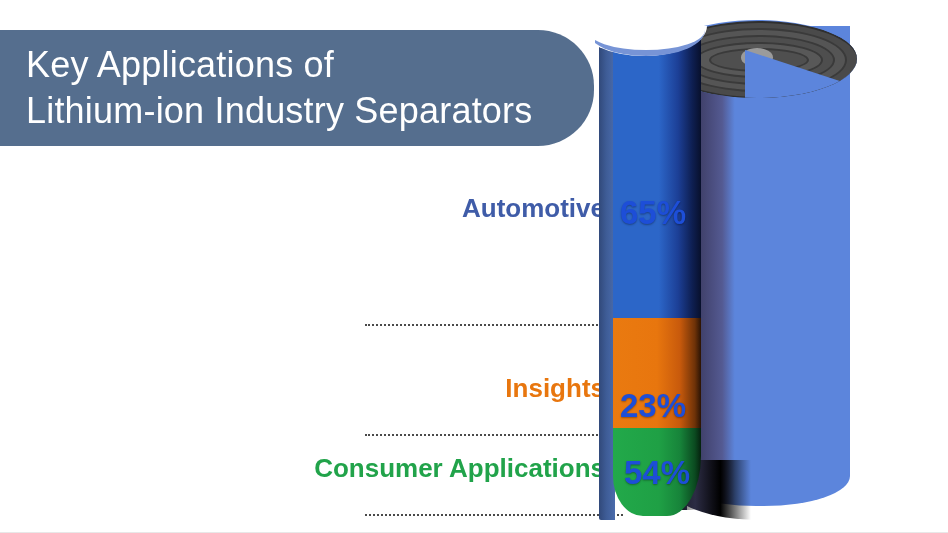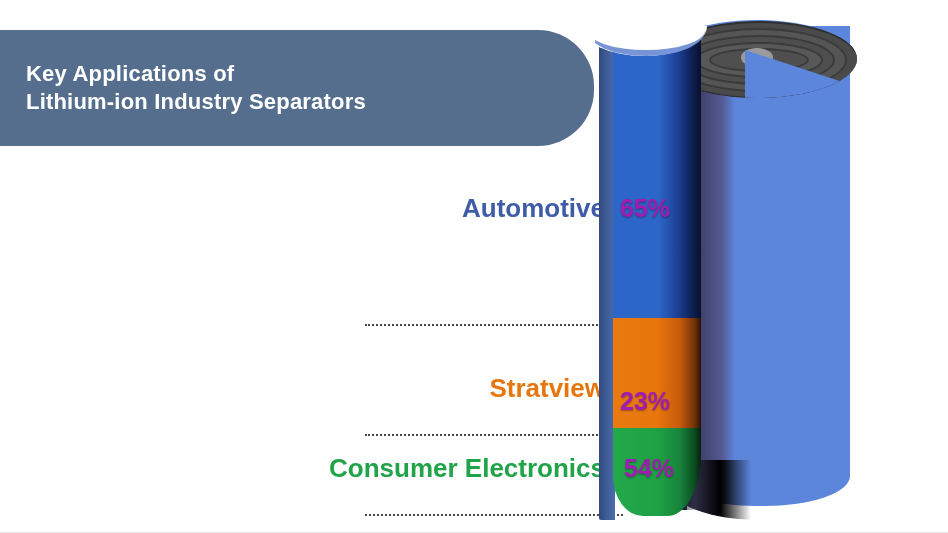--- a/index.html
+++ b/index.html
@@ -18,22 +18,22 @@
     position:absolute;left:0;top:30px;
     width:594px;height:116px;
     background:#556E8E;
     border-radius:0 56px 56px 0;
     box-sizing:border-box;
     padding:18px 40px 18px 26px;
     display:flex;flex-direction:column;justify-content:center;
   }
   .title-line{
     color:#ffffff;
-    font-size:22px;
-    font-weight:bold;
+    font-size:36px;
+    font-weight:normal;
     letter-spacing:0.2px;
     line-height:1.29;
     white-space:nowrap;
   }
 
   
   .logo{
     position:absolute;right:8px;top:6px;
     width:96px;height:46px;
     text-align:center;
@@ -183,21 +183,21 @@
   
   .fold{
     position:absolute;left:62px;top:22px;
     width:30px;height:480px;
     background:linear-gradient(90deg,#2b2b3d 0%,#16161f 35%,#0a0a10 70%,#242439 100%);
   }
 
   
   .pct{
     position:absolute;
-    color:#a21caf;font-size:25px;font-weight:bold;
+    color:#1d4ed8;font-size:33px;font-weight:bold;
     white-space:nowrap;line-height:1;
     text-shadow:0 1px 2px rgba(0,0,0,.35);
   }
   .pct.p1{left:620px;top:196px;}
   .pct.p2{left:620px;top:389px;text-align:center;}
   .pct.p3{left:624px;top:456px;}
 </style>
 </head>
 <body>
 
@@ -207,22 +207,22 @@
     <div class="title-line">Key Applications of</div>
     <div class="title-line">Lithium-ion Industry Separators</div>
   </div>
 
 
   <div class="leader l1"></div>
   <div class="leader l2"></div>
   <div class="leader l3"></div>
 
   <div class="row-label r1">Automotive</div>
-  <div class="row-label r2">Stratview</div>
-  <div class="row-label r3">Consumer Electronics</div>
+  <div class="row-label r2">Insights</div>
+  <div class="row-label r3">Consumer Applications</div>
 
   <div class="roll">
 
     <div class="cyl-body"></div>
     <div class="cyl-body-shadow"></div>
     <div class="cyl-bottom"></div>
 
     <div class="top-face">
       <div class="spiral-ring" style="left:2px;top:1px;width:196px;height:74px;border-color:#2f2f2f;background:#4a4a4a;"></div>
       <div class="spiral-ring" style="left:14px;top:8px;width:172px;height:60px;background:#555;"></div>

